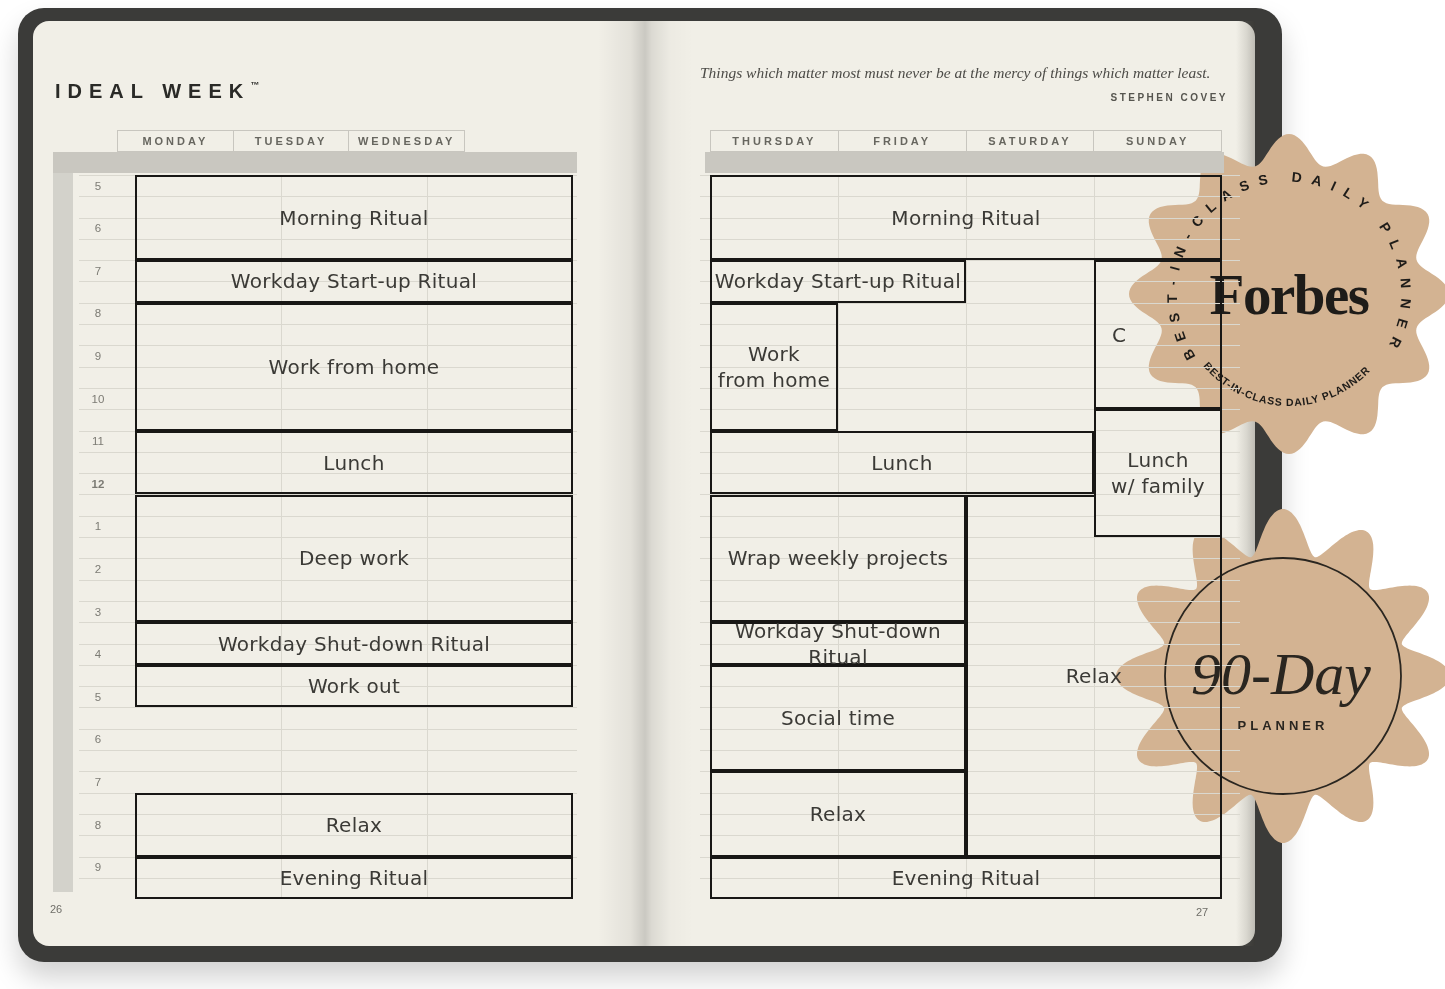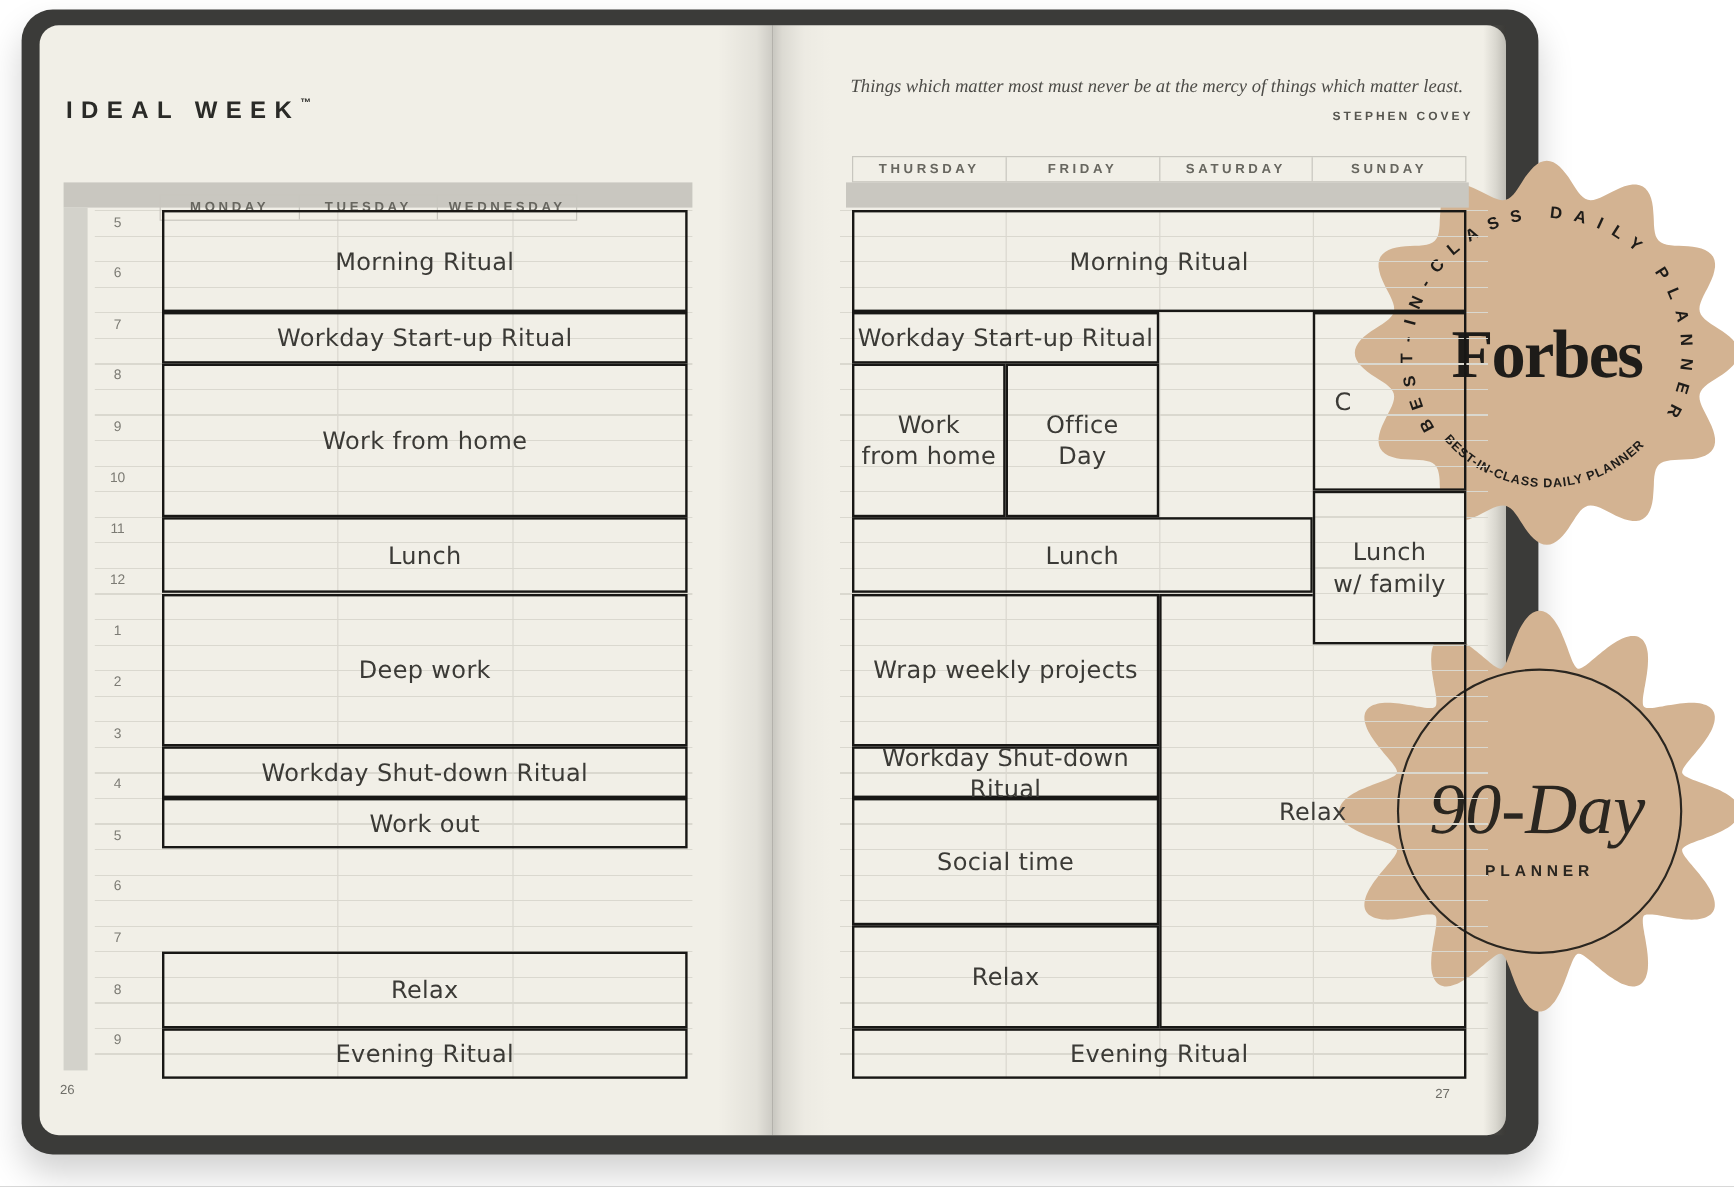--- a/index.html
+++ b/index.html
@@ -17,21 +17,21 @@
   .spine-shadow{position:absolute;left:598px;top:21px;width:96px;height:925px;
     background:linear-gradient(90deg,rgba(0,0,0,0) 0%,rgba(0,0,0,.06) 34%,
       rgba(0,0,0,.16) 49%,rgba(0,0,0,.09) 56%,rgba(0,0,0,.02) 75%,rgba(0,0,0,0) 100%);}
   .page-stack-edge{position:absolute;left:1236px;top:21px;width:19px;height:925px;
     background:linear-gradient(90deg,rgba(0,0,0,0) 0%,rgba(110,108,100,.18) 55%,rgba(58,56,50,.28) 100%);}
 
   
   .page-title{position:absolute;left:55px;top:80px;font-size:20px;font-weight:700;
     letter-spacing:7px;color:#2a2a27;}
   .page-title sup{font-size:9px;letter-spacing:1px;vertical-align:10px;}
-  .quote{position:absolute;left:700px;top:64px;width:528px;text-align:center;
+  .quote{position:absolute;left:700px;top:64px;width:528px;text-align:left;
     font-family:"Liberation Serif",serif;font-style:italic;font-size:15.5px;color:#4c4b47;}
   .quote-author{position:absolute;left:700px;top:92px;width:528px;text-align:right;
     font-size:10px;font-weight:600;letter-spacing:2.5px;color:#56554f;}
   .band{position:absolute;top:152px;height:21px;background:#c9c7c0;}
   .tab{position:absolute;background:#d3d2cb;}
   .rules{position:absolute;
     background:repeating-linear-gradient(to bottom,#dad8cf 0,#dad8cf 1px,transparent 1px,transparent 21.3px);}
   .vline{position:absolute;width:1px;background:#dad8cf;}
   .header-row{position:absolute;display:flex;border:1px solid #c8c6bf;box-sizing:border-box;}
   .day-cell{flex:1;display:flex;align-items:center;justify-content:center;
@@ -86,33 +86,33 @@
   <path d="M170.0,3.0L171.5,3.1L172.9,3.4L174.3,4.0L175.8,4.7L177.2,5.7L178.6,6.8L179.9,8.2L181.2,9.7L182.5,11.3L183.7,13.1L184.9,15.1L186.1,17.2L187.2,19.3L188.2,21.6L189.2,23.9L190.2,26.2L191.1,28.5L192.0,30.9L192.9,33.2L193.7,35.5L194.5,37.8L195.3,39.9L196.1,41.9L196.8,43.8L197.6,45.6L198.4,47.2L199.2,48.6L200.0,49.7L200.9,50.6L201.8,51.2L202.9,51.2L204.2,50.9L205.5,50.3L206.9,49.5L208.3,48.5L209.9,47.3L211.5,46.1L213.1,44.7L214.9,43.2L216.7,41.7L218.6,40.1L220.5,38.5L222.4,36.9L224.4,35.4L226.4,33.8L228.4,32.3L230.5,30.9L232.5,29.6L234.5,28.4L236.5,27.3L238.5,26.3L240.5,25.5L242.4,24.9L244.2,24.4L245.9,24.1L247.6,24.0L249.2,24.0L250.8,24.3L252.2,24.7L253.5,25.4L254.7,26.2L255.8,27.2L256.8,28.4L257.6,29.8L258.4,31.3L259.0,33.0L259.5,34.8L259.9,36.7L260.2,38.8L260.3,41.0L260.4,43.3L260.3,45.7L260.2,48.1L260.0,50.6L259.7,53.1L259.4,55.6L259.0,58.1L258.6,60.6L258.2,63.0L257.8,65.4L257.3,67.7L257.0,70.0L256.6,72.1L256.3,74.2L256.1,76.1L256.0,77.8L256.0,79.4L256.1,80.8L256.4,82.1L257.0,83.0L257.9,83.6L259.2,83.9L260.6,84.0L262.2,84.0L263.9,83.9L265.8,83.7L267.9,83.4L270.0,83.0L272.3,82.7L274.6,82.2L277.0,81.8L279.4,81.4L281.9,81.0L284.4,80.6L286.9,80.3L289.4,80.0L291.9,79.8L294.3,79.7L296.7,79.6L299.0,79.7L301.2,79.8L303.3,80.1L305.2,80.5L307.0,81.0L308.7,81.6L310.2,82.4L311.6,83.2L312.8,84.2L313.8,85.3L314.6,86.5L315.3,87.8L315.7,89.2L316.0,90.8L316.0,92.4L315.9,94.1L315.6,95.8L315.1,97.6L314.5,99.5L313.7,101.5L312.7,103.5L311.6,105.5L310.4,107.5L309.1,109.5L307.7,111.6L306.2,113.6L304.6,115.6L303.1,117.6L301.5,119.5L299.9,121.4L298.3,123.3L296.8,125.1L295.3,126.9L293.9,128.5L292.7,130.1L291.5,131.7L290.5,133.1L289.7,134.5L289.1,135.8L288.8,137.1L288.8,138.2L289.4,139.1L290.3,140.0L291.4,140.8L292.8,141.6L294.4,142.4L296.2,143.2L298.1,143.9L300.1,144.7L302.2,145.5L304.5,146.3L306.8,147.1L309.1,148.0L311.5,148.9L313.8,149.8L316.1,150.8L318.4,151.8L320.7,152.8L322.8,153.9L324.9,155.1L326.9,156.3L328.7,157.5L330.3,158.8L331.8,160.1L333.2,161.4L334.3,162.8L335.3,164.2L336.0,165.7L336.6,167.1L336.9,168.5L337.0,170.0L336.9,171.5L336.6,172.9L336.0,174.3L335.3,175.8L334.3,177.2L333.2,178.6L331.8,179.9L330.3,181.2L328.7,182.5L326.9,183.7L324.9,184.9L322.8,186.1L320.7,187.2L318.4,188.2L316.1,189.2L313.8,190.2L311.5,191.1L309.1,192.0L306.8,192.9L304.5,193.7L302.2,194.5L300.1,195.3L298.1,196.1L296.2,196.8L294.4,197.6L292.8,198.4L291.4,199.2L290.3,200.0L289.4,200.9L288.8,201.8L288.8,202.9L289.1,204.2L289.7,205.5L290.5,206.9L291.5,208.3L292.7,209.9L293.9,211.5L295.3,213.1L296.8,214.9L298.3,216.7L299.9,218.6L301.5,220.5L303.1,222.4L304.6,224.4L306.2,226.4L307.7,228.4L309.1,230.5L310.4,232.5L311.6,234.5L312.7,236.5L313.7,238.5L314.5,240.5L315.1,242.4L315.6,244.2L315.9,245.9L316.0,247.6L316.0,249.2L315.7,250.8L315.3,252.2L314.6,253.5L313.8,254.7L312.8,255.8L311.6,256.8L310.2,257.6L308.7,258.4L307.0,259.0L305.2,259.5L303.3,259.9L301.2,260.2L299.0,260.3L296.7,260.4L294.3,260.3L291.9,260.2L289.4,260.0L286.9,259.7L284.4,259.4L281.9,259.0L279.4,258.6L277.0,258.2L274.6,257.8L272.3,257.3L270.0,257.0L267.9,256.6L265.8,256.3L263.9,256.1L262.2,256.0L260.6,256.0L259.2,256.1L257.9,256.4L257.0,257.0L256.4,257.9L256.1,259.2L256.0,260.6L256.0,262.2L256.1,263.9L256.3,265.8L256.6,267.9L257.0,270.0L257.3,272.3L257.8,274.6L258.2,277.0L258.6,279.4L259.0,281.9L259.4,284.4L259.7,286.9L260.0,289.4L260.2,291.9L260.3,294.3L260.4,296.7L260.3,299.0L260.2,301.2L259.9,303.3L259.5,305.2L259.0,307.0L258.4,308.7L257.6,310.2L256.8,311.6L255.8,312.8L254.7,313.8L253.5,314.6L252.2,315.3L250.8,315.7L249.2,316.0L247.6,316.0L245.9,315.9L244.2,315.6L242.4,315.1L240.5,314.5L238.5,313.7L236.5,312.7L234.5,311.6L232.5,310.4L230.5,309.1L228.4,307.7L226.4,306.2L224.4,304.6L222.4,303.1L220.5,301.5L218.6,299.9L216.7,298.3L214.9,296.8L213.1,295.3L211.5,293.9L209.9,292.7L208.3,291.5L206.9,290.5L205.5,289.7L204.2,289.1L202.9,288.8L201.8,288.8L200.9,289.4L200.0,290.3L199.2,291.4L198.4,292.8L197.6,294.4L196.8,296.2L196.1,298.1L195.3,300.1L194.5,302.2L193.7,304.5L192.9,306.8L192.0,309.1L191.1,311.5L190.2,313.8L189.2,316.1L188.2,318.4L187.2,320.7L186.1,322.8L184.9,324.9L183.7,326.9L182.5,328.7L181.2,330.3L179.9,331.8L178.6,333.2L177.2,334.3L175.8,335.3L174.3,336.0L172.9,336.6L171.5,336.9L170.0,337.0L168.5,336.9L167.1,336.6L165.7,336.0L164.2,335.3L162.8,334.3L161.4,333.2L160.1,331.8L158.8,330.3L157.5,328.7L156.3,326.9L155.1,324.9L153.9,322.8L152.8,320.7L151.8,318.4L150.8,316.1L149.8,313.8L148.9,311.5L148.0,309.1L147.1,306.8L146.3,304.5L145.5,302.2L144.7,300.1L143.9,298.1L143.2,296.2L142.4,294.4L141.6,292.8L140.8,291.4L140.0,290.3L139.1,289.4L138.2,288.8L137.1,288.8L135.8,289.1L134.5,289.7L133.1,290.5L131.7,291.5L130.1,292.7L128.5,293.9L126.9,295.3L125.1,296.8L123.3,298.3L121.4,299.9L119.5,301.5L117.6,303.1L115.6,304.6L113.6,306.2L111.6,307.7L109.5,309.1L107.5,310.4L105.5,311.6L103.5,312.7L101.5,313.7L99.5,314.5L97.6,315.1L95.8,315.6L94.1,315.9L92.4,316.0L90.8,316.0L89.2,315.7L87.8,315.3L86.5,314.6L85.3,313.8L84.2,312.8L83.2,311.6L82.4,310.2L81.6,308.7L81.0,307.0L80.5,305.2L80.1,303.3L79.8,301.2L79.7,299.0L79.6,296.7L79.7,294.3L79.8,291.9L80.0,289.4L80.3,286.9L80.6,284.4L81.0,281.9L81.4,279.4L81.8,277.0L82.2,274.6L82.7,272.3L83.0,270.0L83.4,267.9L83.7,265.8L83.9,263.9L84.0,262.2L84.0,260.6L83.9,259.2L83.6,257.9L83.0,257.0L82.1,256.4L80.8,256.1L79.4,256.0L77.8,256.0L76.1,256.1L74.2,256.3L72.1,256.6L70.0,257.0L67.7,257.3L65.4,257.8L63.0,258.2L60.6,258.6L58.1,259.0L55.6,259.4L53.1,259.7L50.6,260.0L48.1,260.2L45.7,260.3L43.3,260.4L41.0,260.3L38.8,260.2L36.7,259.9L34.8,259.5L33.0,259.0L31.3,258.4L29.8,257.6L28.4,256.8L27.2,255.8L26.2,254.7L25.4,253.5L24.7,252.2L24.3,250.8L24.0,249.2L24.0,247.6L24.1,245.9L24.4,244.2L24.9,242.4L25.5,240.5L26.3,238.5L27.3,236.5L28.4,234.5L29.6,232.5L30.9,230.5L32.3,228.4L33.8,226.4L35.4,224.4L36.9,222.4L38.5,220.5L40.1,218.6L41.7,216.7L43.2,214.9L44.7,213.1L46.1,211.5L47.3,209.9L48.5,208.3L49.5,206.9L50.3,205.5L50.9,204.2L51.2,202.9L51.2,201.8L50.6,200.9L49.7,200.0L48.6,199.2L47.2,198.4L45.6,197.6L43.8,196.8L41.9,196.1L39.9,195.3L37.8,194.5L35.5,193.7L33.2,192.9L30.9,192.0L28.5,191.1L26.2,190.2L23.9,189.2L21.6,188.2L19.3,187.2L17.2,186.1L15.1,184.9L13.1,183.7L11.3,182.5L9.7,181.2L8.2,179.9L6.8,178.6L5.7,177.2L4.7,175.8L4.0,174.3L3.4,172.9L3.1,171.5L3.0,170.0L3.1,168.5L3.4,167.1L4.0,165.7L4.7,164.2L5.7,162.8L6.8,161.4L8.2,160.1L9.7,158.8L11.3,157.5L13.1,156.3L15.1,155.1L17.2,153.9L19.3,152.8L21.6,151.8L23.9,150.8L26.2,149.8L28.5,148.9L30.9,148.0L33.2,147.1L35.5,146.3L37.8,145.5L39.9,144.7L41.9,143.9L43.8,143.2L45.6,142.4L47.2,141.6L48.6,140.8L49.7,140.0L50.6,139.1L51.2,138.2L51.2,137.1L50.9,135.8L50.3,134.5L49.5,133.1L48.5,131.7L47.3,130.1L46.1,128.5L44.7,126.9L43.2,125.1L41.7,123.3L40.1,121.4L38.5,119.5L36.9,117.6L35.4,115.6L33.8,113.6L32.3,111.6L30.9,109.5L29.6,107.5L28.4,105.5L27.3,103.5L26.3,101.5L25.5,99.5L24.9,97.6L24.4,95.8L24.1,94.1L24.0,92.4L24.0,90.8L24.3,89.2L24.7,87.8L25.4,86.5L26.2,85.3L27.2,84.2L28.4,83.2L29.8,82.4L31.3,81.6L33.0,81.0L34.8,80.5L36.7,80.1L38.8,79.8L41.0,79.7L43.3,79.6L45.7,79.7L48.1,79.8L50.6,80.0L53.1,80.3L55.6,80.6L58.1,81.0L60.6,81.4L63.0,81.8L65.4,82.2L67.7,82.7L70.0,83.0L72.1,83.4L74.2,83.7L76.1,83.9L77.8,84.0L79.4,84.0L80.8,83.9L82.1,83.6L83.0,83.0L83.6,82.1L83.9,80.8L84.0,79.4L84.0,77.8L83.9,76.1L83.7,74.2L83.4,72.1L83.0,70.0L82.7,67.7L82.2,65.4L81.8,63.0L81.4,60.6L81.0,58.1L80.6,55.6L80.3,53.1L80.0,50.6L79.8,48.1L79.7,45.7L79.6,43.3L79.7,41.0L79.8,38.8L80.1,36.7L80.5,34.8L81.0,33.0L81.6,31.3L82.4,29.8L83.2,28.4L84.2,27.2L85.3,26.2L86.5,25.4L87.8,24.7L89.2,24.3L90.8,24.0L92.4,24.0L94.1,24.1L95.8,24.4L97.6,24.9L99.5,25.5L101.5,26.3L103.5,27.3L105.5,28.4L107.5,29.6L109.5,30.9L111.6,32.3L113.6,33.8L115.6,35.4L117.6,36.9L119.5,38.5L121.4,40.1L123.3,41.7L125.1,43.2L126.9,44.7L128.5,46.1L130.1,47.3L131.7,48.5L133.1,49.5L134.5,50.3L135.8,50.9L137.1,51.2L138.2,51.2L139.1,50.6L140.0,49.7L140.8,48.6L141.6,47.2L142.4,45.6L143.2,43.8L143.9,41.9L144.7,39.9L145.5,37.8L146.3,35.5L147.1,33.2L148.0,30.9L148.9,28.5L149.8,26.2L150.8,23.9L151.8,21.6L152.8,19.3L153.9,17.2L155.1,15.1L156.3,13.1L157.5,11.3L158.8,9.7L160.1,8.2L161.4,6.8L162.8,5.7L164.2,4.7L165.7,4.0L167.1,3.4L168.5,3.1L170.0,3.0Z" fill="#d3b392"></path>
   <circle cx="170" cy="170" r="118" fill="none" stroke="#2a2620" stroke-width="1.8"></circle>
   <text x="168" y="188" text-anchor="middle" font-size="60" font-style="italic" font-family="&quot;Liberation Serif&quot;,serif" fill="#2a2620">90-Day</text>
   <text x="170" y="224" text-anchor="middle" font-size="13" font-weight="600" letter-spacing="4" font-family="&quot;Liberation Sans&quot;,sans-serif" fill="#2a2620">PLANNER</text>
 </svg></div>
 <div class="band" style="left: 53px; top: 152px; width: 524px; height: 21px; position: absolute;"></div>
     <div class="tab" style="left: 53px; top: 173px; width: 20px; height: 719px; position: absolute;"></div>
     <div class="rules" style="left: 79px; top: 175px; width: 498px; height: 724.2px; position: absolute;"></div>
     <div class="vline" style="left: 281px; top: 175px; width: 1px; height: 724.2px; position: absolute;"></div>
     <div class="vline" style="left: 427px; top: 175px; width: 1px; height: 724.2px; position: absolute;"></div>
-    <div class="header-row" style="left: 133px; top: 130px; width: 348px; height: 22px; position: absolute; margin-top: 32px;">
+    <div class="header-row" style="left: 117px; top: 130px; width: 348px; height: 22px; position: absolute;">
       <div class="day-cell">MONDAY</div>
       <div class="day-cell">TUESDAY</div>
       <div class="day-cell">WEDNESDAY</div>
     </div>
     <div class="hour-label" style="left: 80px; top: 175px; width: 36px; height: 21.3px; position: absolute;">5</div>
     <div class="hour-label" style="left: 80px; top: 217.6px; width: 36px; height: 21.3px; position: absolute;">6</div>
     <div class="hour-label" style="left: 80px; top: 260.2px; width: 36px; height: 21.3px; position: absolute;">7</div>
     <div class="hour-label" style="left: 80px; top: 302.8px; width: 36px; height: 21.3px; position: absolute;">8</div>
     <div class="hour-label" style="left: 80px; top: 345.4px; width: 36px; height: 21.3px; position: absolute;">9</div>
     <div class="hour-label" style="left: 80px; top: 388px; width: 36px; height: 21.3px; position: absolute;">10</div>
     <div class="hour-label" style="left: 80px; top: 430.6px; width: 36px; height: 21.3px; position: absolute;">11</div>
-    <div class="hour-label" style="left: 80px; top: 473.2px; width: 36px; height: 21.3px; position: absolute;">12</div>
+    <div class="hour-label" style="left: 80px; top: 473.2px; width: 36px; height: 21.3px; position: absolute; font-weight: bold;">12</div>
     <div class="hour-label" style="left: 80px; top: 515.8px; width: 36px; height: 21.3px; position: absolute;">1</div>
     <div class="hour-label" style="left: 80px; top: 558.4px; width: 36px; height: 21.3px; position: absolute;">2</div>
     <div class="hour-label" style="left: 80px; top: 601px; width: 36px; height: 21.3px; position: absolute;">3</div>
     <div class="hour-label" style="left: 80px; top: 643.6px; width: 36px; height: 21.3px; position: absolute;">4</div>
     <div class="hour-label" style="left: 80px; top: 686.2px; width: 36px; height: 21.3px; position: absolute;">5</div>
     <div class="hour-label" style="left: 80px; top: 728.8px; width: 36px; height: 21.3px; position: absolute;">6</div>
     <div class="hour-label" style="left: 80px; top: 771.4px; width: 36px; height: 21.3px; position: absolute;">7</div>
     <div class="hour-label" style="left: 80px; top: 814px; width: 36px; height: 21.3px; position: absolute;">8</div>
     <div class="hour-label" style="left: 80px; top: 856.6px; width: 36px; height: 21.3px; position: absolute;">9</div>
     <div class="block" style="left: 135px; top: 175px; width: 438px; height: 85.2px; position: absolute;">Morning Ritual</div>
@@ -132,22 +132,20 @@
     <div class="header-row" style="left: 710px; top: 130px; width: 512px; height: 22px; position: absolute;">
       <div class="day-cell">THURSDAY</div>
       <div class="day-cell">FRIDAY</div>
       <div class="day-cell">SATURDAY</div>
       <div class="day-cell">SUNDAY</div>
     </div>
     <div class="block" style="left: 710px; top: 175px; width: 512px; height: 85.2px; position: absolute;">Morning Ritual</div>
     <div class="block" style="left: 710px; top: 260.2px; width: 256px; height: 42.6px; position: absolute;">Workday Start-up Ritual</div>
     <div class="block" style="left: 710px; top: 302.8px; width: 128px; height: 127.8px; position: absolute;">Work
 from home</div>
-    <div class="block" style="left: 838px; top: 302.8px; width: 128px; height: 127.8px; position: absolute;">Office
-Day</div>
     <div class="block left-align" style="left: 1094px; top: 260.2px; width: 128px; height: 149.1px; position: absolute;">C</div>
     <div class="block" style="left: 710px; top: 430.6px; width: 384px; height: 63.9px; position: absolute;">Lunch</div>
     <div class="block" style="left: 966px; top: 494.5px; width: 256px; height: 362.1px; position: absolute;">Relax</div>
     <div class="block opaque" style="left: 1094px; top: 409.3px; width: 128px; height: 127.8px; position: absolute;">Lunch
 w/ family</div>
     <div class="block" style="left: 710px; top: 494.5px; width: 256px; height: 127.8px; position: absolute;">Wrap weekly projects</div>
     <div class="block" style="left: 710px; top: 622.3px; width: 256px; height: 42.6px; position: absolute;">Workday Shut-down Ritual</div>
     <div class="block" style="left: 710px; top: 664.9px; width: 256px; height: 106.5px; position: absolute; text-align: right;">Social time</div>
     <div class="block" style="left: 710px; top: 771.4px; width: 256px; height: 85.2px; position: absolute;">Relax</div>
     <div class="block" style="left: 710px; top: 856.6px; width: 512px; height: 42.6px; position: absolute;">Evening Ritual</div>

